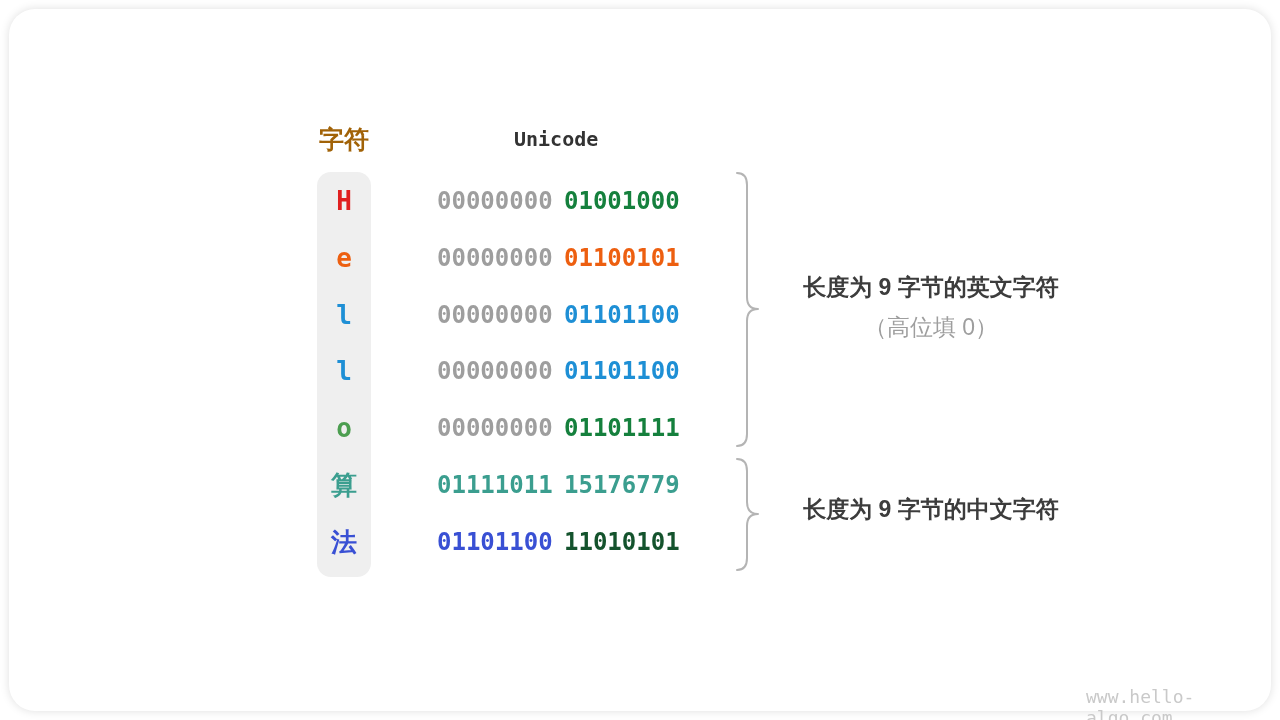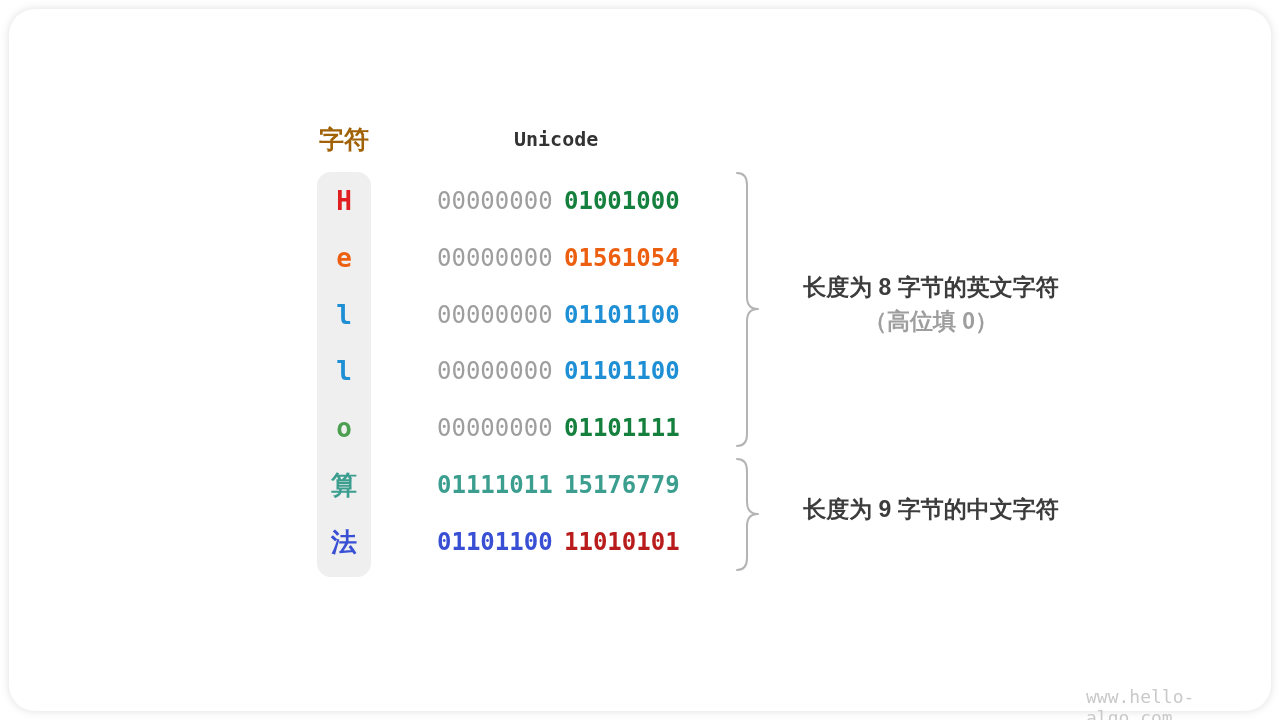--- a/index.html
+++ b/index.html
@@ -31,30 +31,30 @@
     position:absolute;left:308px;width:54px;text-align:center;
     font-family:"DejaVu Sans Mono", monospace;font-size:26px;font-weight:700;
   }
   .byte{
     position:absolute;
     font-family:"DejaVu Sans Mono", monospace;font-size:24px;letter-spacing:0;
   }
   .byte.b1{left:428px;}
   .byte.b2{left:555px;}
   .byte.bold{font-weight:700;}
-  .byte.muted{font-weight:400;text-align:center;}
+  .byte.muted{font-weight:700;text-align:center;}
   .braces{position:absolute;left:700px;top:150px;width:80px;height:430px;}
   .annotation{
     position:absolute;width:300px;text-align:center;
     font-size:23px;font-weight:600;color:#3c3c3c;line-height:34px;
   }
   .annotation1{left:772px;top:261px;}
   .annotation2{left:772px;top:483px;}
   .annotation .sub{
-    color:#9e9e9e;font-weight:700;
+    color:#9e9e9e;font-weight:400;margin-top:6px;
   }
   .watermark{
     position:absolute;left:1077px;top:677px;
     font-family:"DejaVu Sans Mono", monospace;font-size:18px;color:#c9c9c9;
   }
 </style>
 </head>
 <body>
 
 <div class="card">
@@ -66,21 +66,21 @@
 
   <div id="rows">
       <div class="row" style="top: 176px;">
         <span class="char-cell" style="color: rgb(224, 32, 32);">H</span>
         <span class="byte b1 muted" style="color: rgb(158, 158, 158);">00000000</span>
         <span class="byte b2 bold" style="color: #15803d;">01001000</span>
       </div>
       <div class="row" style="top: 233px;">
         <span class="char-cell" style="color: rgb(237, 95, 16);">e</span>
         <span class="byte b1 muted" style="color: rgb(158, 158, 158);">00000000</span>
-        <span class="byte b2 bold" style="color: rgb(237, 95, 16);">01561054</span>
+        <span class="byte b2 bold" style="color: rgb(237, 95, 16);">01100101</span>
       </div>
       <div class="row" style="top: 290px;">
         <span class="char-cell" style="color: rgb(30, 143, 213);">l</span>
         <span class="byte b1 muted" style="color: rgb(158, 158, 158);">00000000</span>
         <span class="byte b2 bold" style="color: rgb(30, 143, 213);">01101100</span>
       </div>
       <div class="row" style="top: 346px;">
         <span class="char-cell" style="color: rgb(30, 143, 213);">l</span>
         <span class="byte b1 muted" style="color: rgb(158, 158, 158);">00000000</span>
         <span class="byte b2 bold" style="color: rgb(30, 143, 213);">01101100</span>
@@ -91,31 +91,31 @@
         <span class="byte b2 bold" style="color: #15803d;">01101111</span>
       </div>
       <div class="row" style="top: 460px;">
         <span class="char-cell" style="color: rgb(59, 158, 143);">算</span>
         <span class="byte b1 bold" style="color: rgb(59, 158, 143);">01111011</span>
         <span class="byte b2 bold" style="color: rgb(59, 158, 143);">15176779</span>
       </div>
       <div class="row" style="top: 517px;">
         <span class="char-cell" style="color: rgb(57, 80, 212);">法</span>
         <span class="byte b1 bold" style="color: rgb(57, 80, 212);">01101100</span>
-        <span class="byte b2 bold" style="color: #b91c1c; text-align: center;">11010101</span>
+        <span class="byte b2 bold" style="color: #14532d; text-align: center;">11010101</span>
       </div>
     </div>
 
   <svg class="braces" width="80" height="430" viewBox="0 0 80 430">
     <path id="brace-english" d="M28,14 Q38,14 38,26 L38,138 Q38,150 49,150 Q38,150 38,162 L38,275 Q38,287 28,287" fill="none" stroke-width="2" stroke-linecap="round" stroke-linejoin="round" stroke="#b4b4b4"></path>
     <path id="brace-chinese" d="M28,300 Q38,300 38,312 L38,343 Q38,355 49,355 Q38,355 38,367 L38,399 Q38,411 28,411" fill="none" stroke-width="2" stroke-linecap="round" stroke-linejoin="round" stroke="#b4b4b4"></path>
   </svg>
 
   <div class="annotation annotation1">
-    <div>长度为 8 字节的英文字符</div>
+    <div>长度为 9 字节的英文字符</div>
     <div class="sub">（高位填 0）</div>
   </div>
 
   <div class="annotation annotation2">
     <div>长度为 9 字节的中文字符</div>
   </div>
 
   <div class="watermark">www.hello-algo.com</div>
 
 </div>

